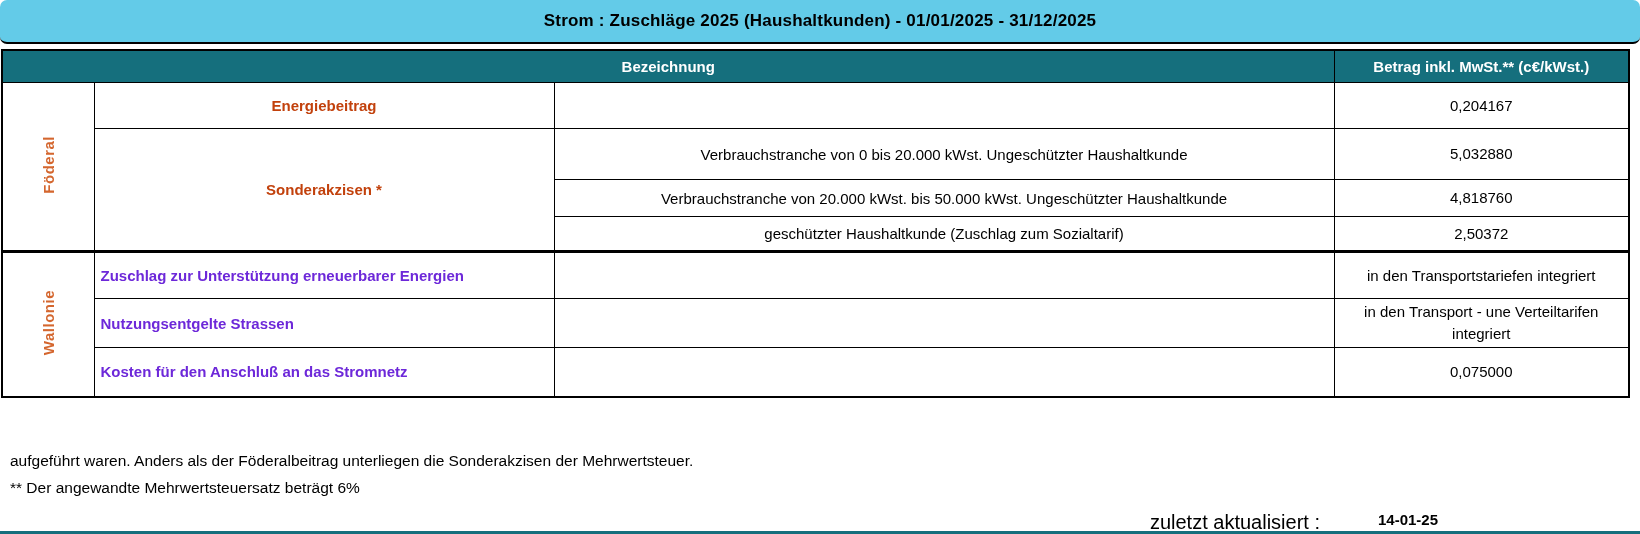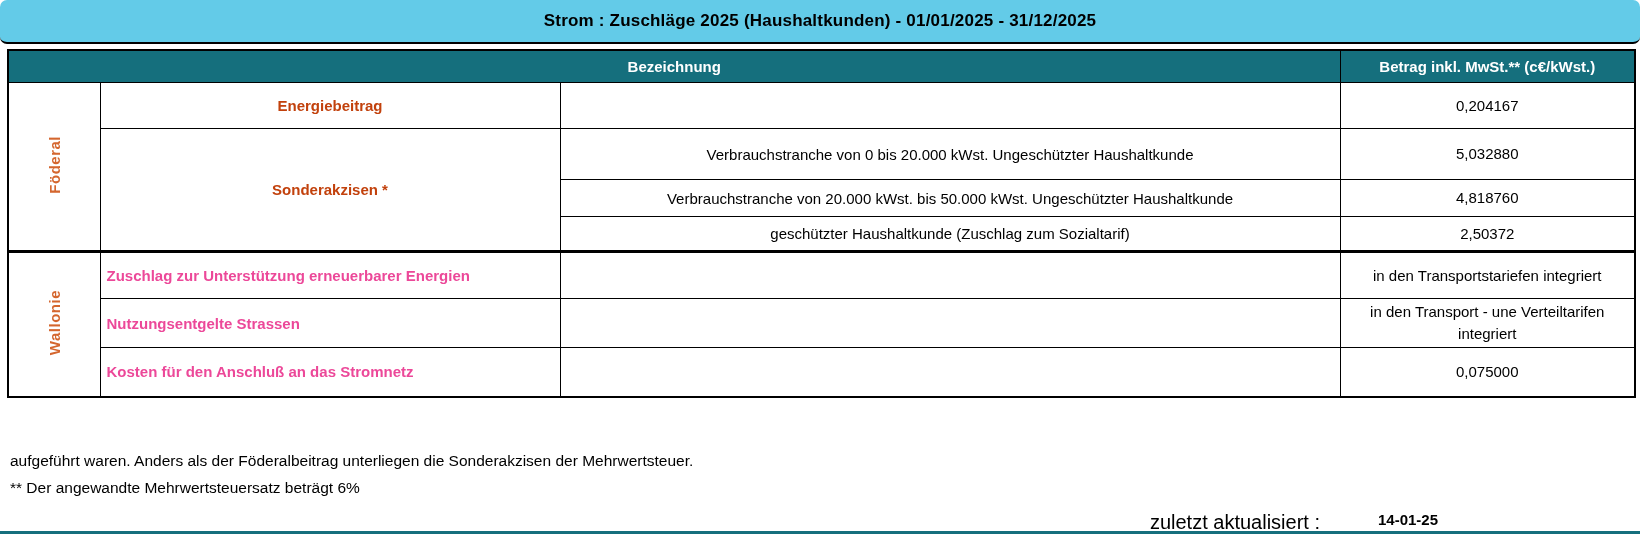--- a/index.html
+++ b/index.html
@@ -7,40 +7,40 @@
     position:relative; width:1640px; height:534px; background:#ffffff;
     font-family:"Liberation Sans", sans-serif; color:#000; overflow:hidden;
   }
   .title-band {
     position:absolute; left:0; top:0; width:1640px; height:42px;
     background:#63CBE8; border-bottom:2px solid #000;
     display:flex; align-items:center; justify-content:center;
     font-size:17px; font-weight:bold; letter-spacing:0.2px;border-radius:7px;
   }
   table.tariff {
-    position:absolute; left:7px; top:49px; width:1627px;
+    position:absolute; left:1px; top:49px; width:1627px;
     border-collapse:collapse; table-layout:fixed;
     border:2px solid #000;
   }
   table.tariff th, table.tariff td {
     border:1px solid #000; padding:0 6px; font-size:15px;
     overflow:hidden; vertical-align:middle;
   }
   table.tariff thead th {
     background:#156F7D; color:#ffffff; font-weight:bold;
     height:31px; text-align:center;
   }
   td.region-cell { text-align:center; background:#ffffff; }
   .vertical-label {
     display:inline-block; writing-mode:vertical-rl; transform:rotate(180deg);
     color:#D4662E; font-weight:bold; font-size:15px; letter-spacing:0.5px;
     line-height:1;
   }
   td.name-center { color:#c2410c; font-weight:bold; text-align:center; }
-  td.name-left   { color:#ec4899; font-weight:bold; text-align:left; padding-left:5px; }
+  td.name-left   { color:#6d28d9; font-weight:bold; text-align:left; padding-left:5px; }
   td.desc { text-align:center; color:#000; }
   td.val  { text-align:center; color:#000; line-height:1.45; }
   tr.wall-start td { border-top:3px solid #000; }
   .footnote {
     position:absolute; left:10px; font-size:15.5px; color:#000;
     width:1600px; line-height:1.3;
   }
   .fn-l1 { top:425px; }
   .fn-l2 { top:451px; }
   .fn-l3 { top:478px; }

